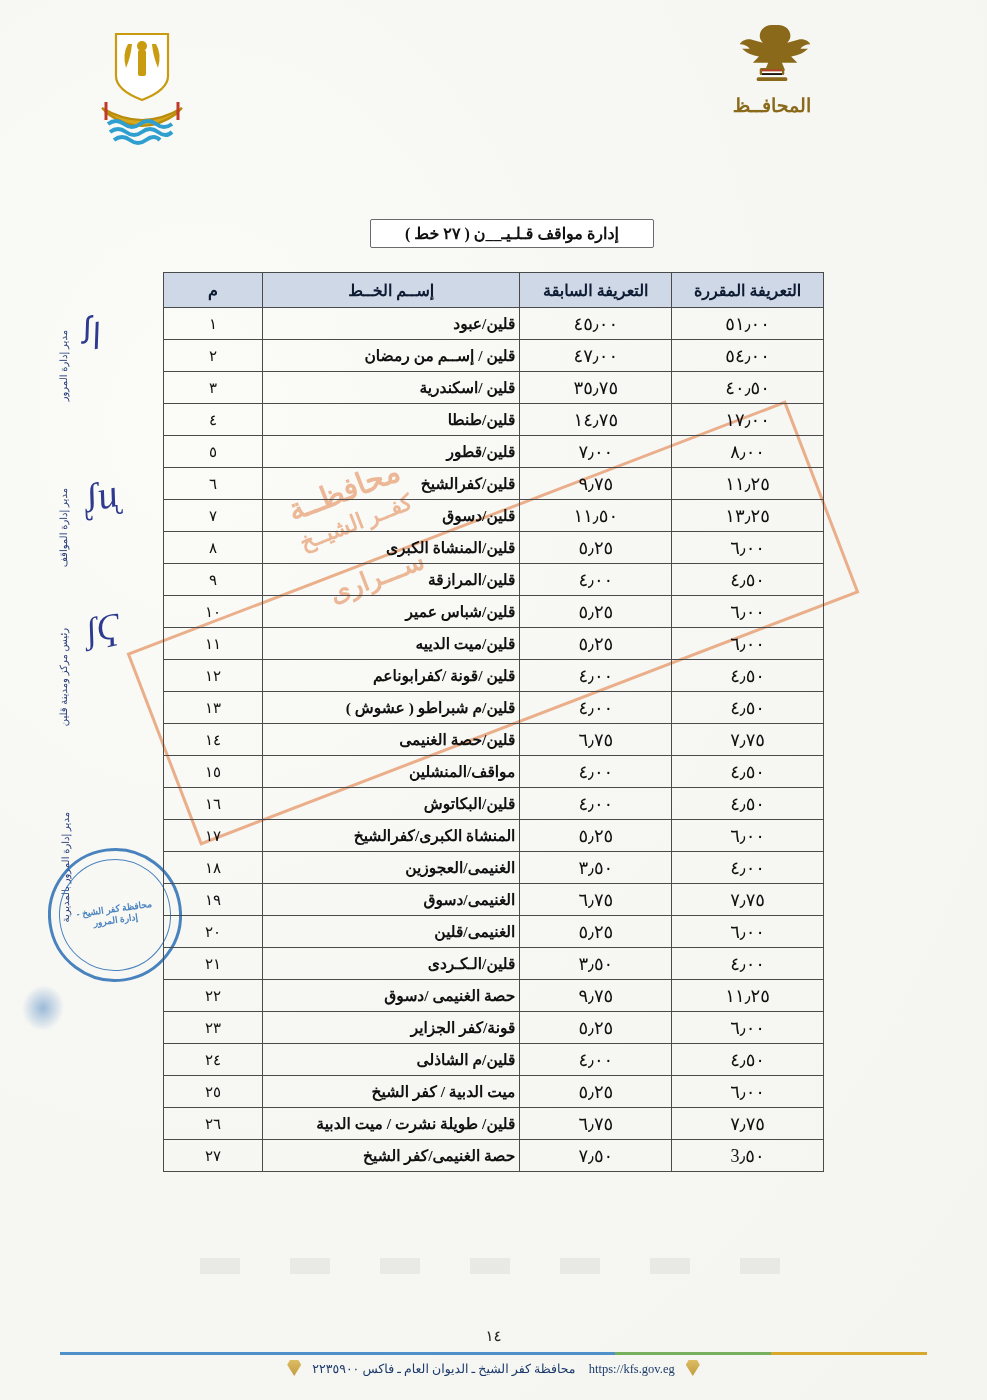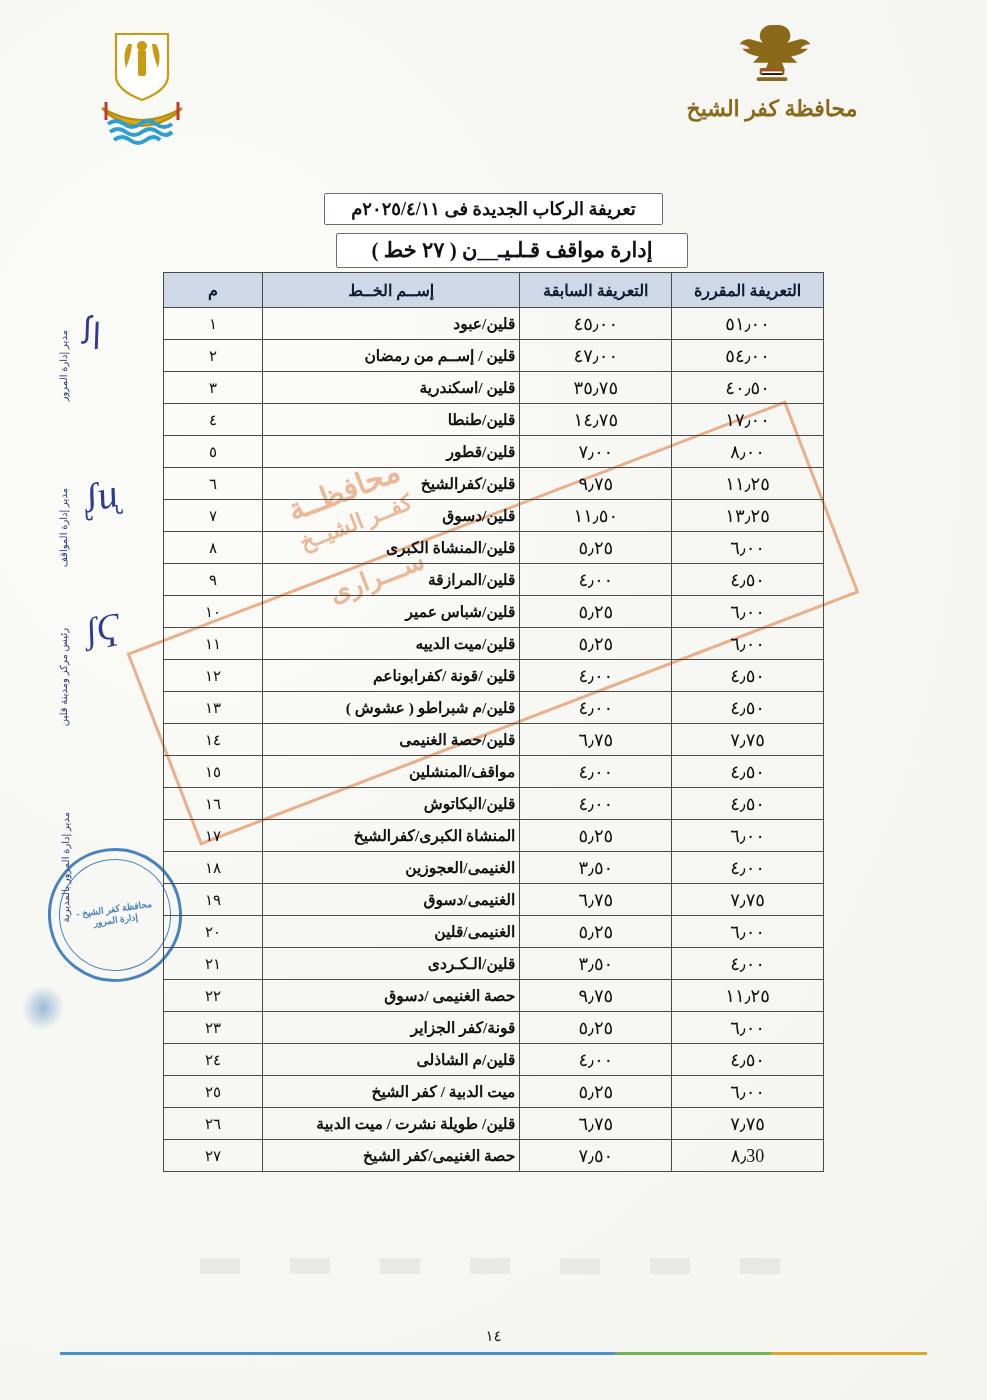--- a/index.html
+++ b/index.html
@@ -47,21 +47,21 @@
     padding:4px 26px;
     font-size:18px;font-weight:bold;
     font-family:"Liberation Serif", serif;
     color:#111;
     border-radius:2px;
     box-shadow:0 0 0 0 transparent;
   }
   .title-box2{
     margin-top:8px;
     padding:4px 34px;
-    font-size:21px;
+    font-size:16px;
     margin-left:37px;
   }
   
   .table-wrap{
     position:absolute;top:272px;left:163px;width:661px;
   }
   table{
     border-collapse:collapse;width:100%;
     font-family:"Liberation Serif", serif;
   }
@@ -230,26 +230,25 @@
         <g fill="#ffffff">
             <rect x="47" y="64.4" width="26" height="2.4"></rect>
           </g>
         <g fill="#111">
             <rect x="47" y="66.8" width="26" height="2.2"></rect>
           </g>
         <g fill="#8a6a1a">
             <rect x="40" y="72" width="40" height="5" rx="2"></rect>
           </g>
       </svg>
-      <div class="gov-title">محافظة كفر الشيخ</div>
+      <div class="gov-sub">المحافــظ</div>
     </div>
   </div>
 
   <div class="title-wrap">
-    <div class="title-box">تعريفة الركاب الجديدة فى ٢٠٢٥/٤/١١م</div>
     <br>
     <div class="title-box title-box2">إدارة مواقف قـلـيـ__ن ( ٢٧ خط )</div>
   </div>
 
   <div class="sig" style="left:58px;top:330px;">
     <div class="sig-label">مدير إدارة المرور</div>
   </div>
   <div class="sig scribble" style="left:78px;top:316px;">ꭍꞁ</div>
 
   <div class="sig" style="left:58px;top:488px;">
@@ -445,26 +444,32 @@
             <td class="name">ميت الدبية / كفر الشيخ</td>
             <td class="idx">٢٥</td>
           </tr>
           <tr>
             <td class="num">٧٫٧٥</td>
             <td class="num">٦٫٧٥</td>
             <td class="name">قلين/ طويلة نشرت / ميت الدبية</td>
             <td class="idx">٢٦</td>
           </tr>
           <tr>
-            <td class="num">٨٫30</td>
+            <td class="num">3٫٥٠</td>
             <td class="num">٧٫٥٠</td>
             <td class="name">حصة الغنيمى/كفر الشيخ</td>
             <td class="idx">٢٧</td>
           </tr>
         </tbody>
     </table>
   </div>
 
   <div class="faint-row"></div>
   <div class="page-no">١٤</div>
   <div class="footer-rule"></div>
+  <div class="footer">
+    <span class="footer-ico"></span>
+    <span class="url">https://kfs.gov.eg</span>
+    <span style="margin-right:10px;">محافظة كفر الشيخ ـ الديوان العام ـ فاكس ٢٢٣٥٩٠٠</span>
+    <span class="footer-ico"></span>
+  </div>
 
 </div>
 
 </body></html>

